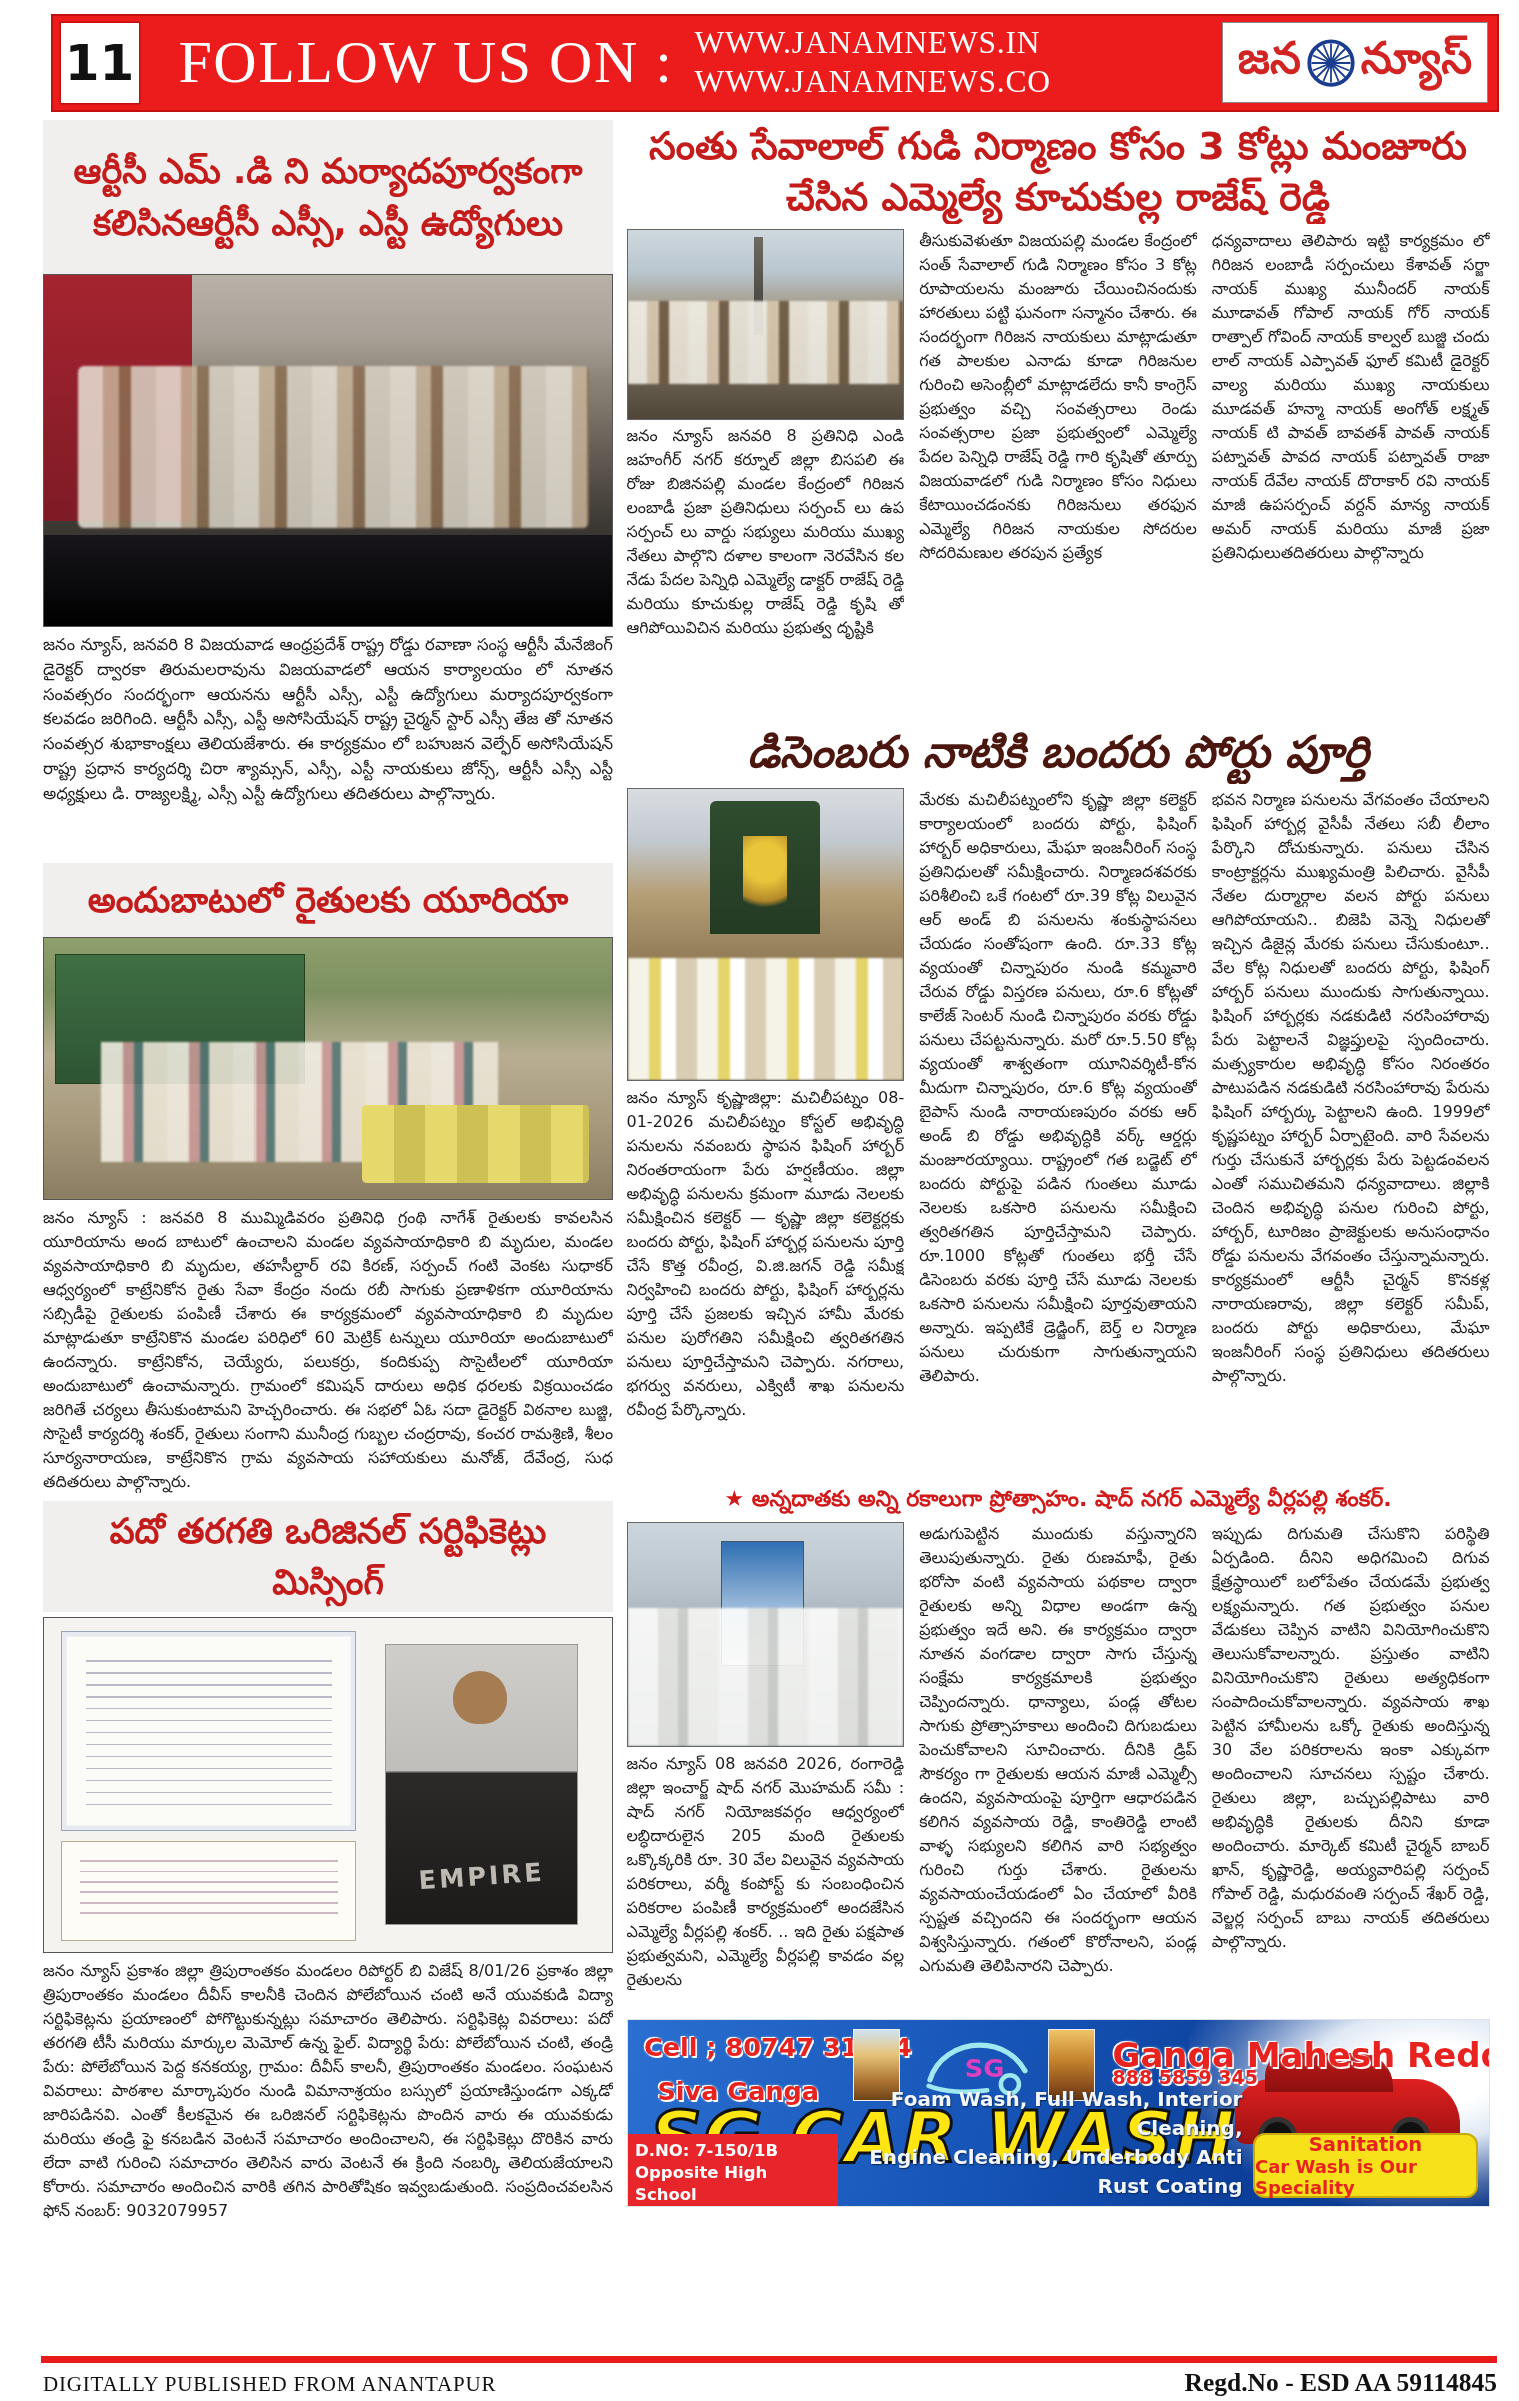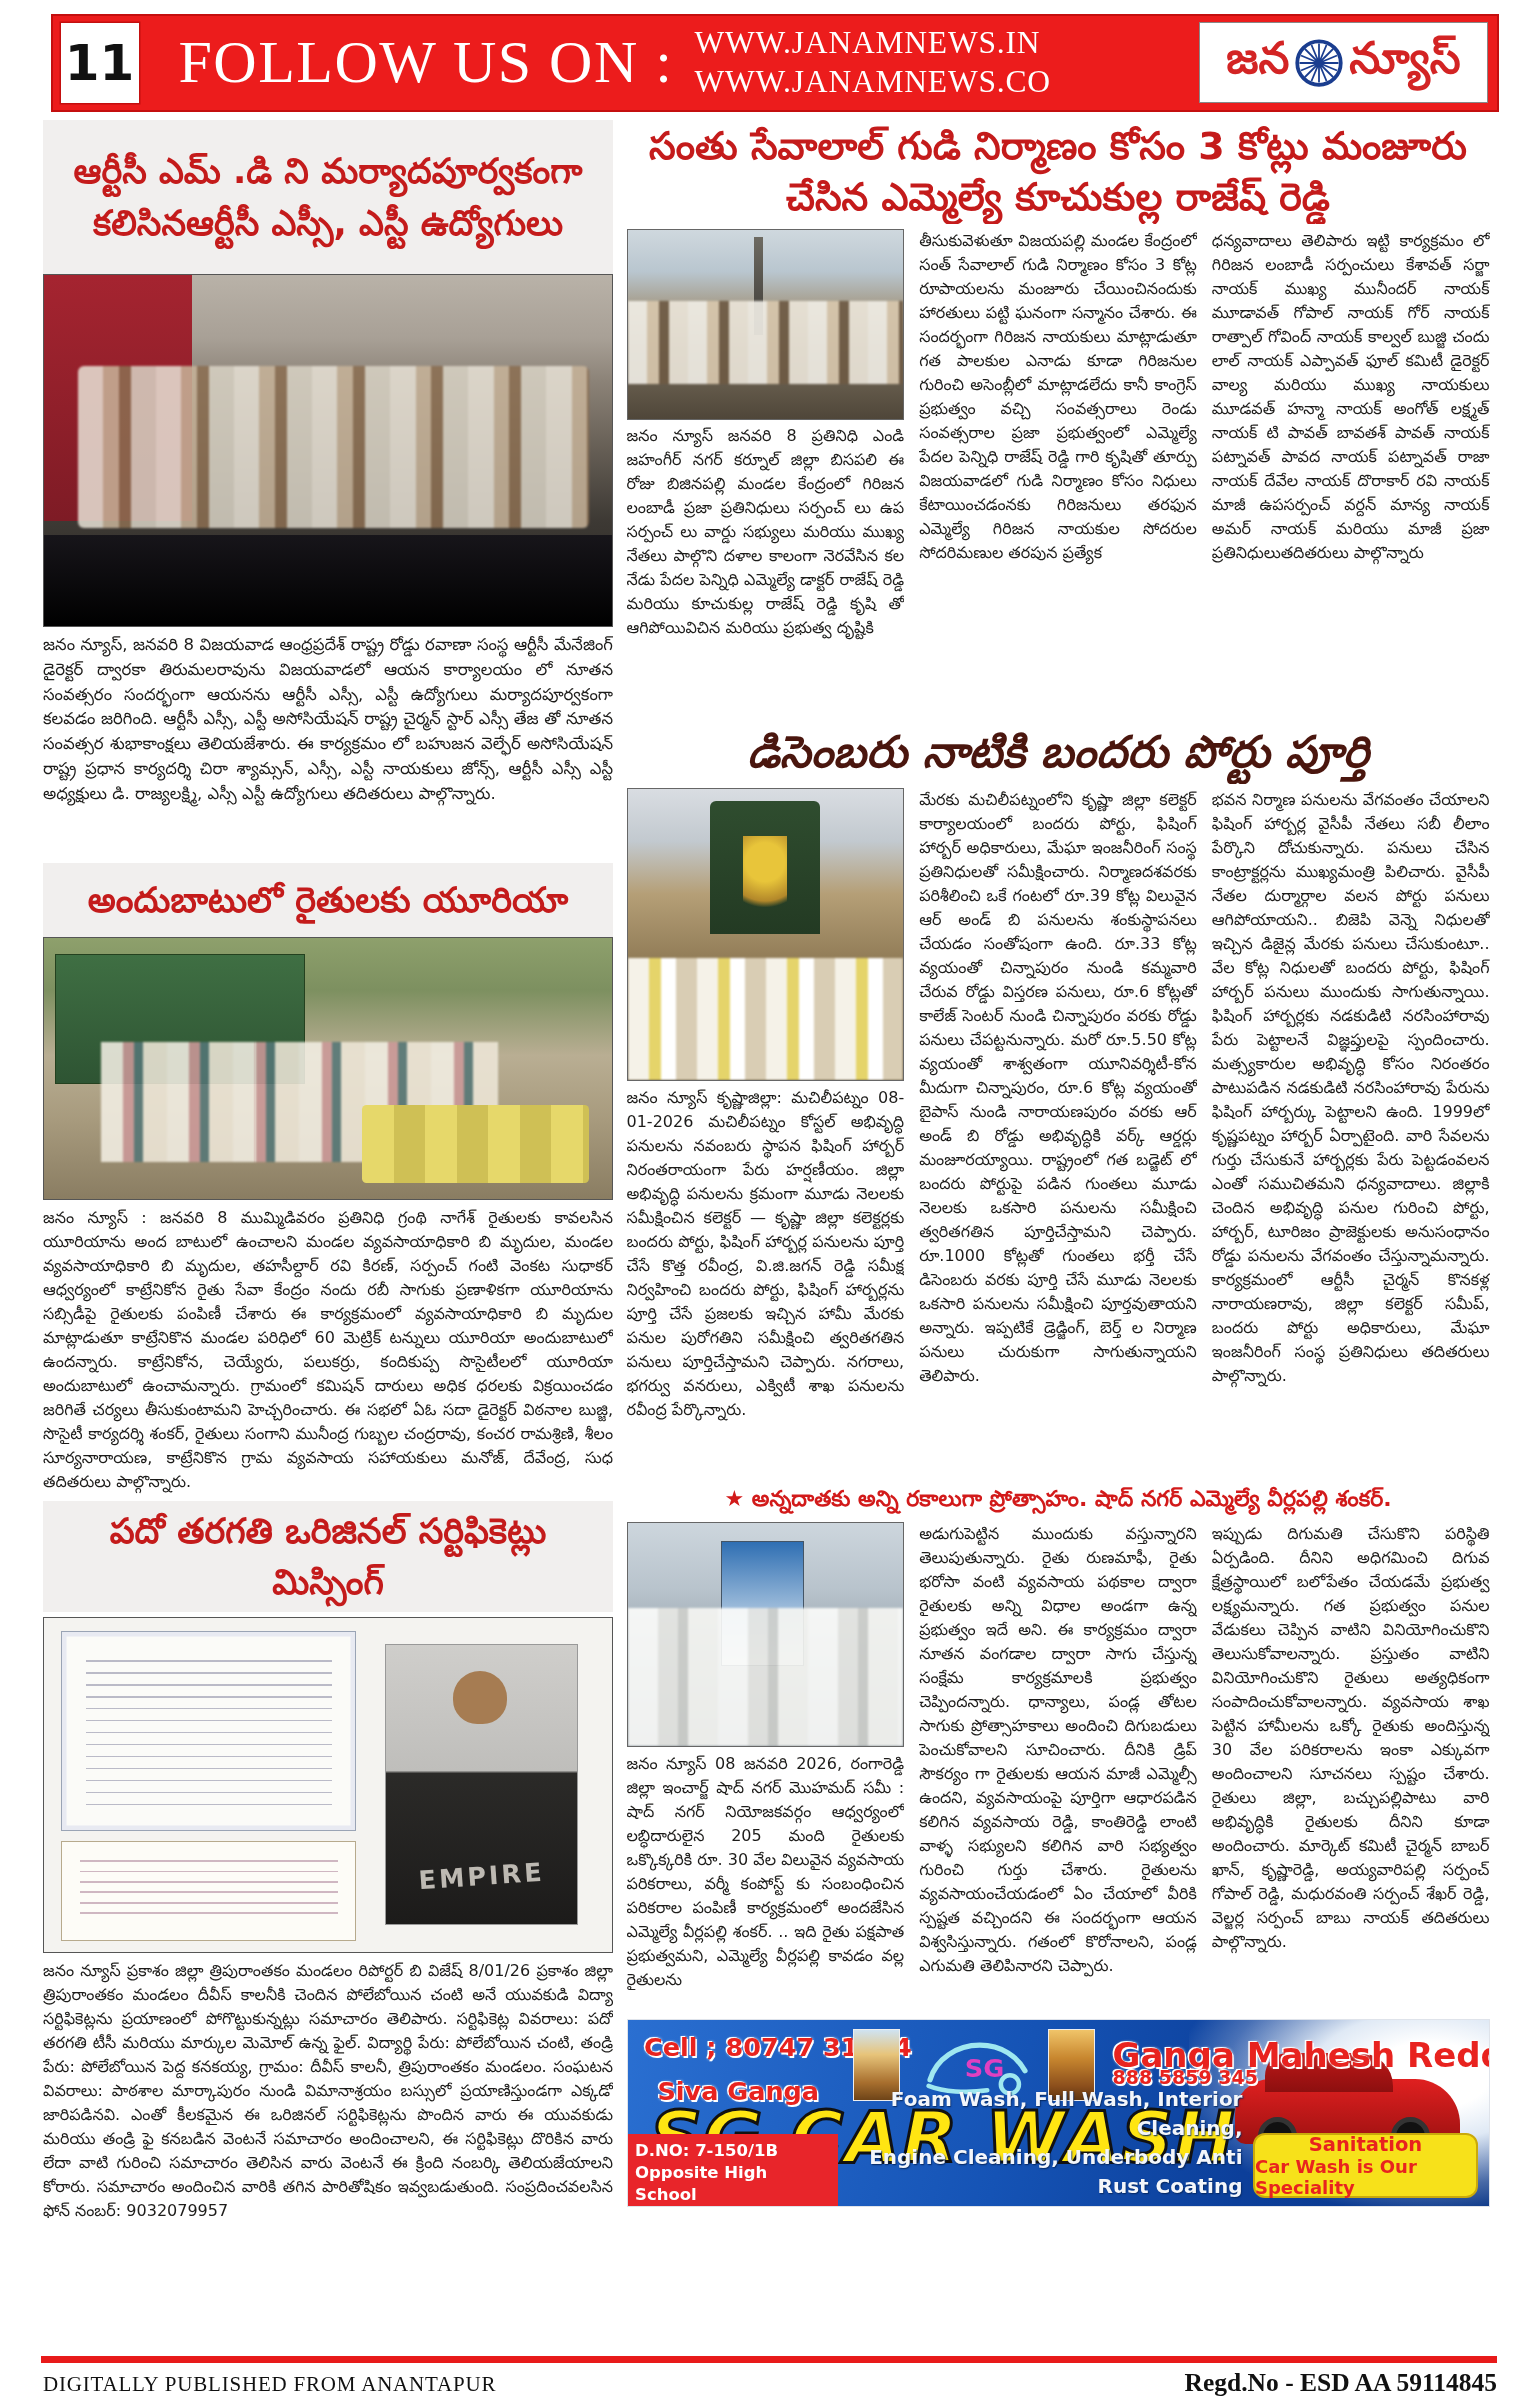--- a/index.html
+++ b/index.html
@@ -24,21 +24,21 @@
   .follow-text {
     font-family:"Liberation Serif", serif; color:#ffffff;
     font-size:60px; letter-spacing:1.5px; margin-left:40px; white-space:nowrap;
   }
   .url-stack { margin-left:21px; display:flex; flex-direction:column; gap:4.5px; }
   .url-line {
     font-family:"Liberation Serif", serif; color:#ffffff;
     font-size:31.5px; letter-spacing:0.8px; line-height:1.1; white-space:nowrap;
   }
   .brand-box {
-    margin-left:auto; margin-right:9px; width:289px; height:81px;
+    margin-left:auto; margin-right:9px; width:266px; height:81px;
     background:#ffffff; border:1.5px solid #888;
     display:flex; align-items:center; justify-content:center; gap:6px;text-align:right;
   }
   .brand-telugu { color:#d32424; font-size:44px; font-weight:bold; white-space:nowrap; }
   .chakra { width:48px; height:48px; flex:0 0 auto; }
   
   .content { position:absolute; left:43px; top:120px; width:1447px; height:2233px; display:flex; gap:13.5px; }
   .col-left  { width:570px; flex:0 0 auto; }
   .col-right { width:863px; flex:0 0 auto; }
   .headline-block {

